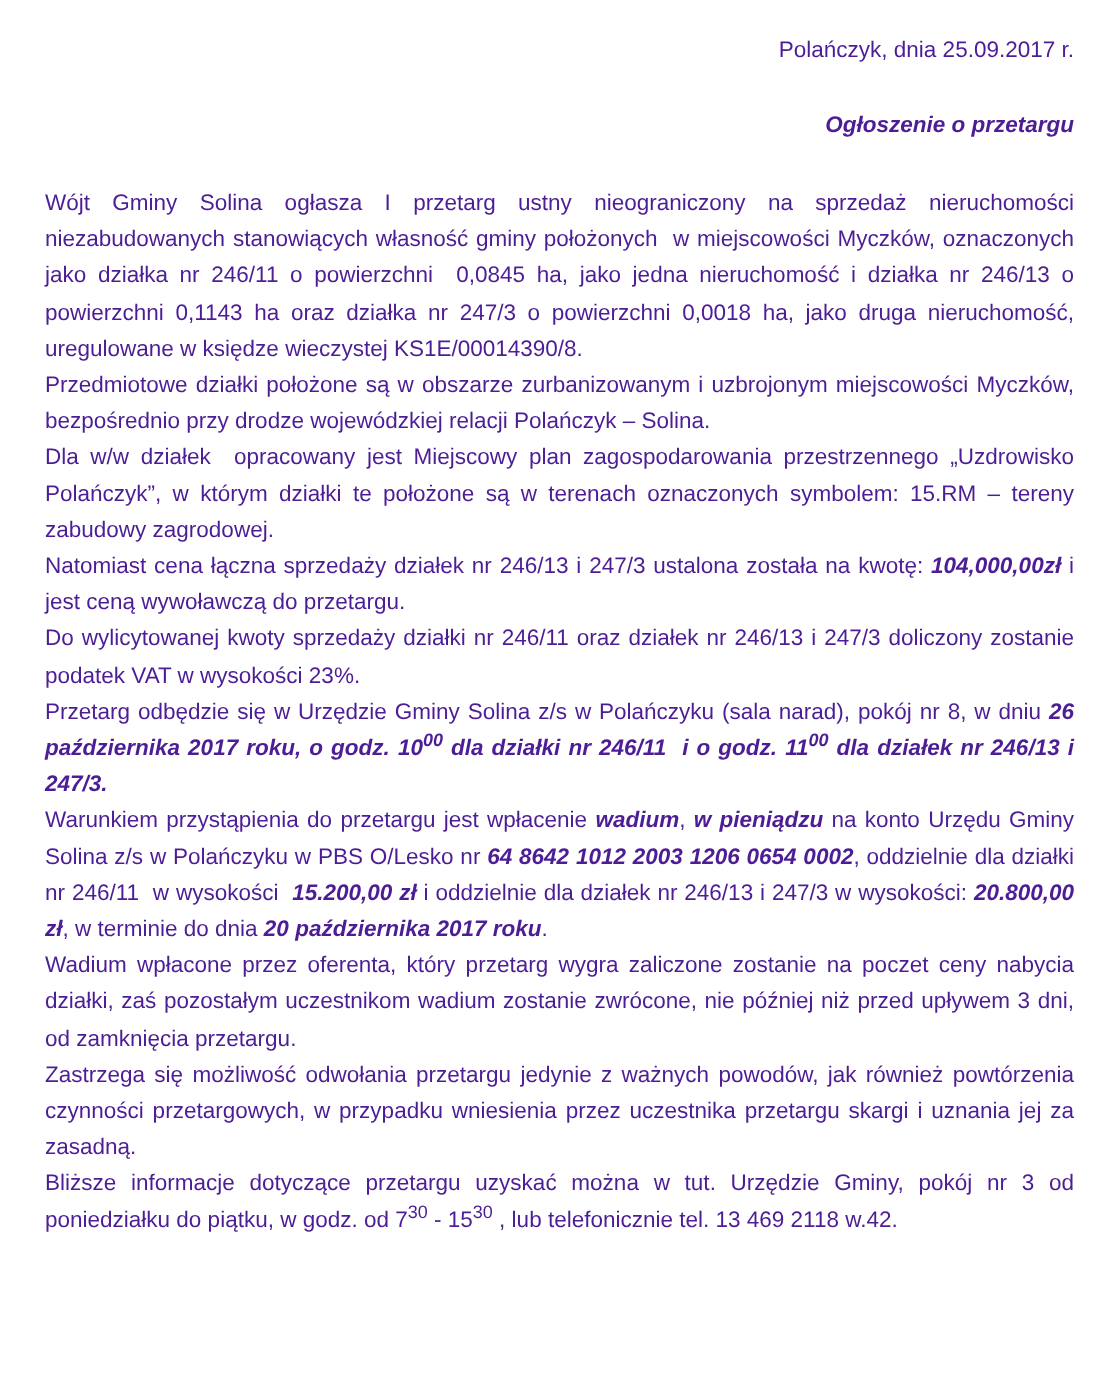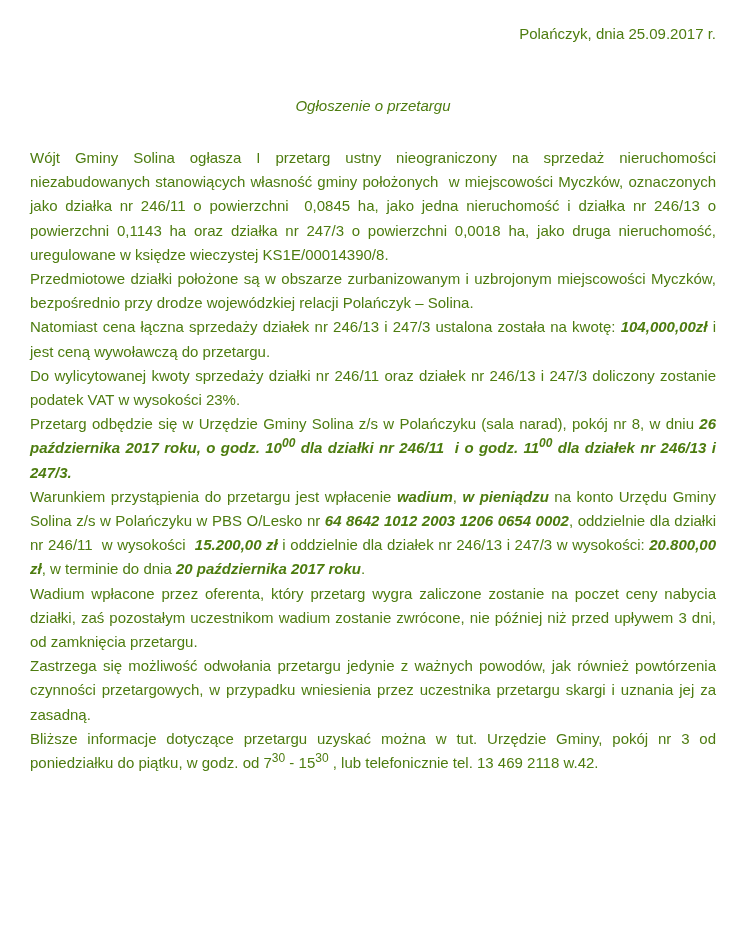--- a/index.html
+++ b/index.html
@@ -10,30 +10,30 @@
   .page {
     position: relative;
     width: 746px;
     height: 927px;
     box-sizing: border-box;
     padding: 22px 30px 0 30px;
     background: #ffffff;
     overflow: hidden;
     font-family: "Liberation Sans", sans-serif;
     font-size: 15px;
-    color: #4d7c0f;
+    color: #4c1d95;
   }
   .date-line {
     text-align: right;
     line-height: 24px;
   }
   .doc-title {
-    margin-top: 48px;
-    text-align: center;
-    font-weight: normal;
+    margin-top: 26px;
+    text-align: right;
+    font-weight: bold;
     font-style: italic;
     line-height: 24px;
   }
   .doc-body {
     margin-top: 28px;
     text-align: justify;
     line-height: 24.2px;
   }
   .doc-body p.para {
     margin: 0;
@@ -51,20 +51,21 @@
 <body>
 
 <div class="page">
   <div class="date-line">Polańczyk, dnia 25.09.2017 r.</div>
 
   <div class="doc-title">Ogłoszenie o przetargu</div>
 
   <div class="doc-body">
       <p class="para"><span>Wójt Gminy Solina ogłasza I przetarg ustny nieograniczony na sprzedaż nieruchomości niezabudowanych stanowiących własność gminy położonych &nbsp;w miejscowości Myczków, oznaczonych jako działka nr 246/11 o powierzchni &nbsp;0,0845 ha, jako jedna nieruchomość i działka nr 246/13 o powierzchni 0,1143 ha oraz działka nr 247/3 o powierzchni 0,0018 ha, jako druga nieruchomość, uregulowane w księdze wieczystej KS1E/00014390/8.</span></p>
       <p class="para"><span>Przedmiotowe działki położone są w obszarze zurbanizowanym i uzbrojonym miejscowości Myczków, bezpośrednio przy drodze wojewódzkiej relacji Polańczyk – Solina.</span></p>
+      <p class="para"><span>Dla w/w działek &nbsp;opracowany jest Miejscowy plan zagospodarowania przestrzennego „Uzdrowisko Polańczyk”, w którym działki te położone są w terenach oznaczonych symbolem: 15.RM – tereny zabudowy zagrodowej.</span></p>
       <p class="para"><span>Natomiast cena łączna sprzedaży działek nr 246/13 i 247/3 ustalona została na kwotę: </span><span class="b i">104,000,00zł</span><span> i jest ceną wywoławczą do przetargu.</span></p>
       <p class="para"><span>Do wylicytowanej kwoty sprzedaży działki nr 246/11 oraz działek nr 246/13 i 247/3 doliczony zostanie podatek VAT w wysokości 23%.</span></p>
       <p class="para"><span>Przetarg odbędzie się w Urzędzie Gminy Solina z/s w Polańczyku (sala narad), pokój nr 8, w dniu </span><span class="b i">26 października 2017 roku, o godz. 10</span><sup class="b i">00</sup><span class="b i"> dla działki nr 246/11 &nbsp;i o godz. 11</span><sup class="b i">00</sup><span class="b i"> dla działek nr 246/13 i 247/3.</span></p>
       <p class="para"><span>Warunkiem przystąpienia do przetargu jest wpłacenie </span><span class="b i">wadium</span><span>, </span><span class="b i">w pieniądzu</span><span> na konto Urzędu Gminy Solina z/s w Polańczyku w PBS O/Lesko nr </span><span class="b i">64 8642 1012 2003 1206 0654 0002</span><span>, oddzielnie dla działki nr 246/11 &nbsp;w wysokości &nbsp;</span><span class="b i">15.200,00 zł</span><span> i oddzielnie dla działek nr 246/13 i 247/3 w wysokości: </span><span class="b i">20.800,00 zł</span><span>, w terminie do dnia </span><span class="b i">20 października 2017 roku</span><span>.</span></p>
       <p class="para"><span>Wadium wpłacone przez oferenta, który przetarg wygra zaliczone zostanie na poczet ceny nabycia działki, zaś pozostałym uczestnikom wadium zostanie zwrócone, nie później niż przed upływem 3 dni, od zamknięcia przetargu.</span></p>
       <p class="para"><span>Zastrzega się możliwość odwołania przetargu jedynie z ważnych powodów, jak również powtórzenia czynności przetargowych, w przypadku wniesienia przez uczestnika przetargu skargi i uznania jej za zasadną.</span></p>
       <p class="para"><span>Bliższe informacje dotyczące przetargu uzyskać można w tut. Urzędzie Gminy, pokój nr 3 od poniedziałku do piątku, w godz. od 7</span><sup>30</sup><span> - 15</span><sup>30</sup><span> , lub telefonicznie tel. 13 469 2118 w.42.</span></p>
     </div>
 </div>
 

